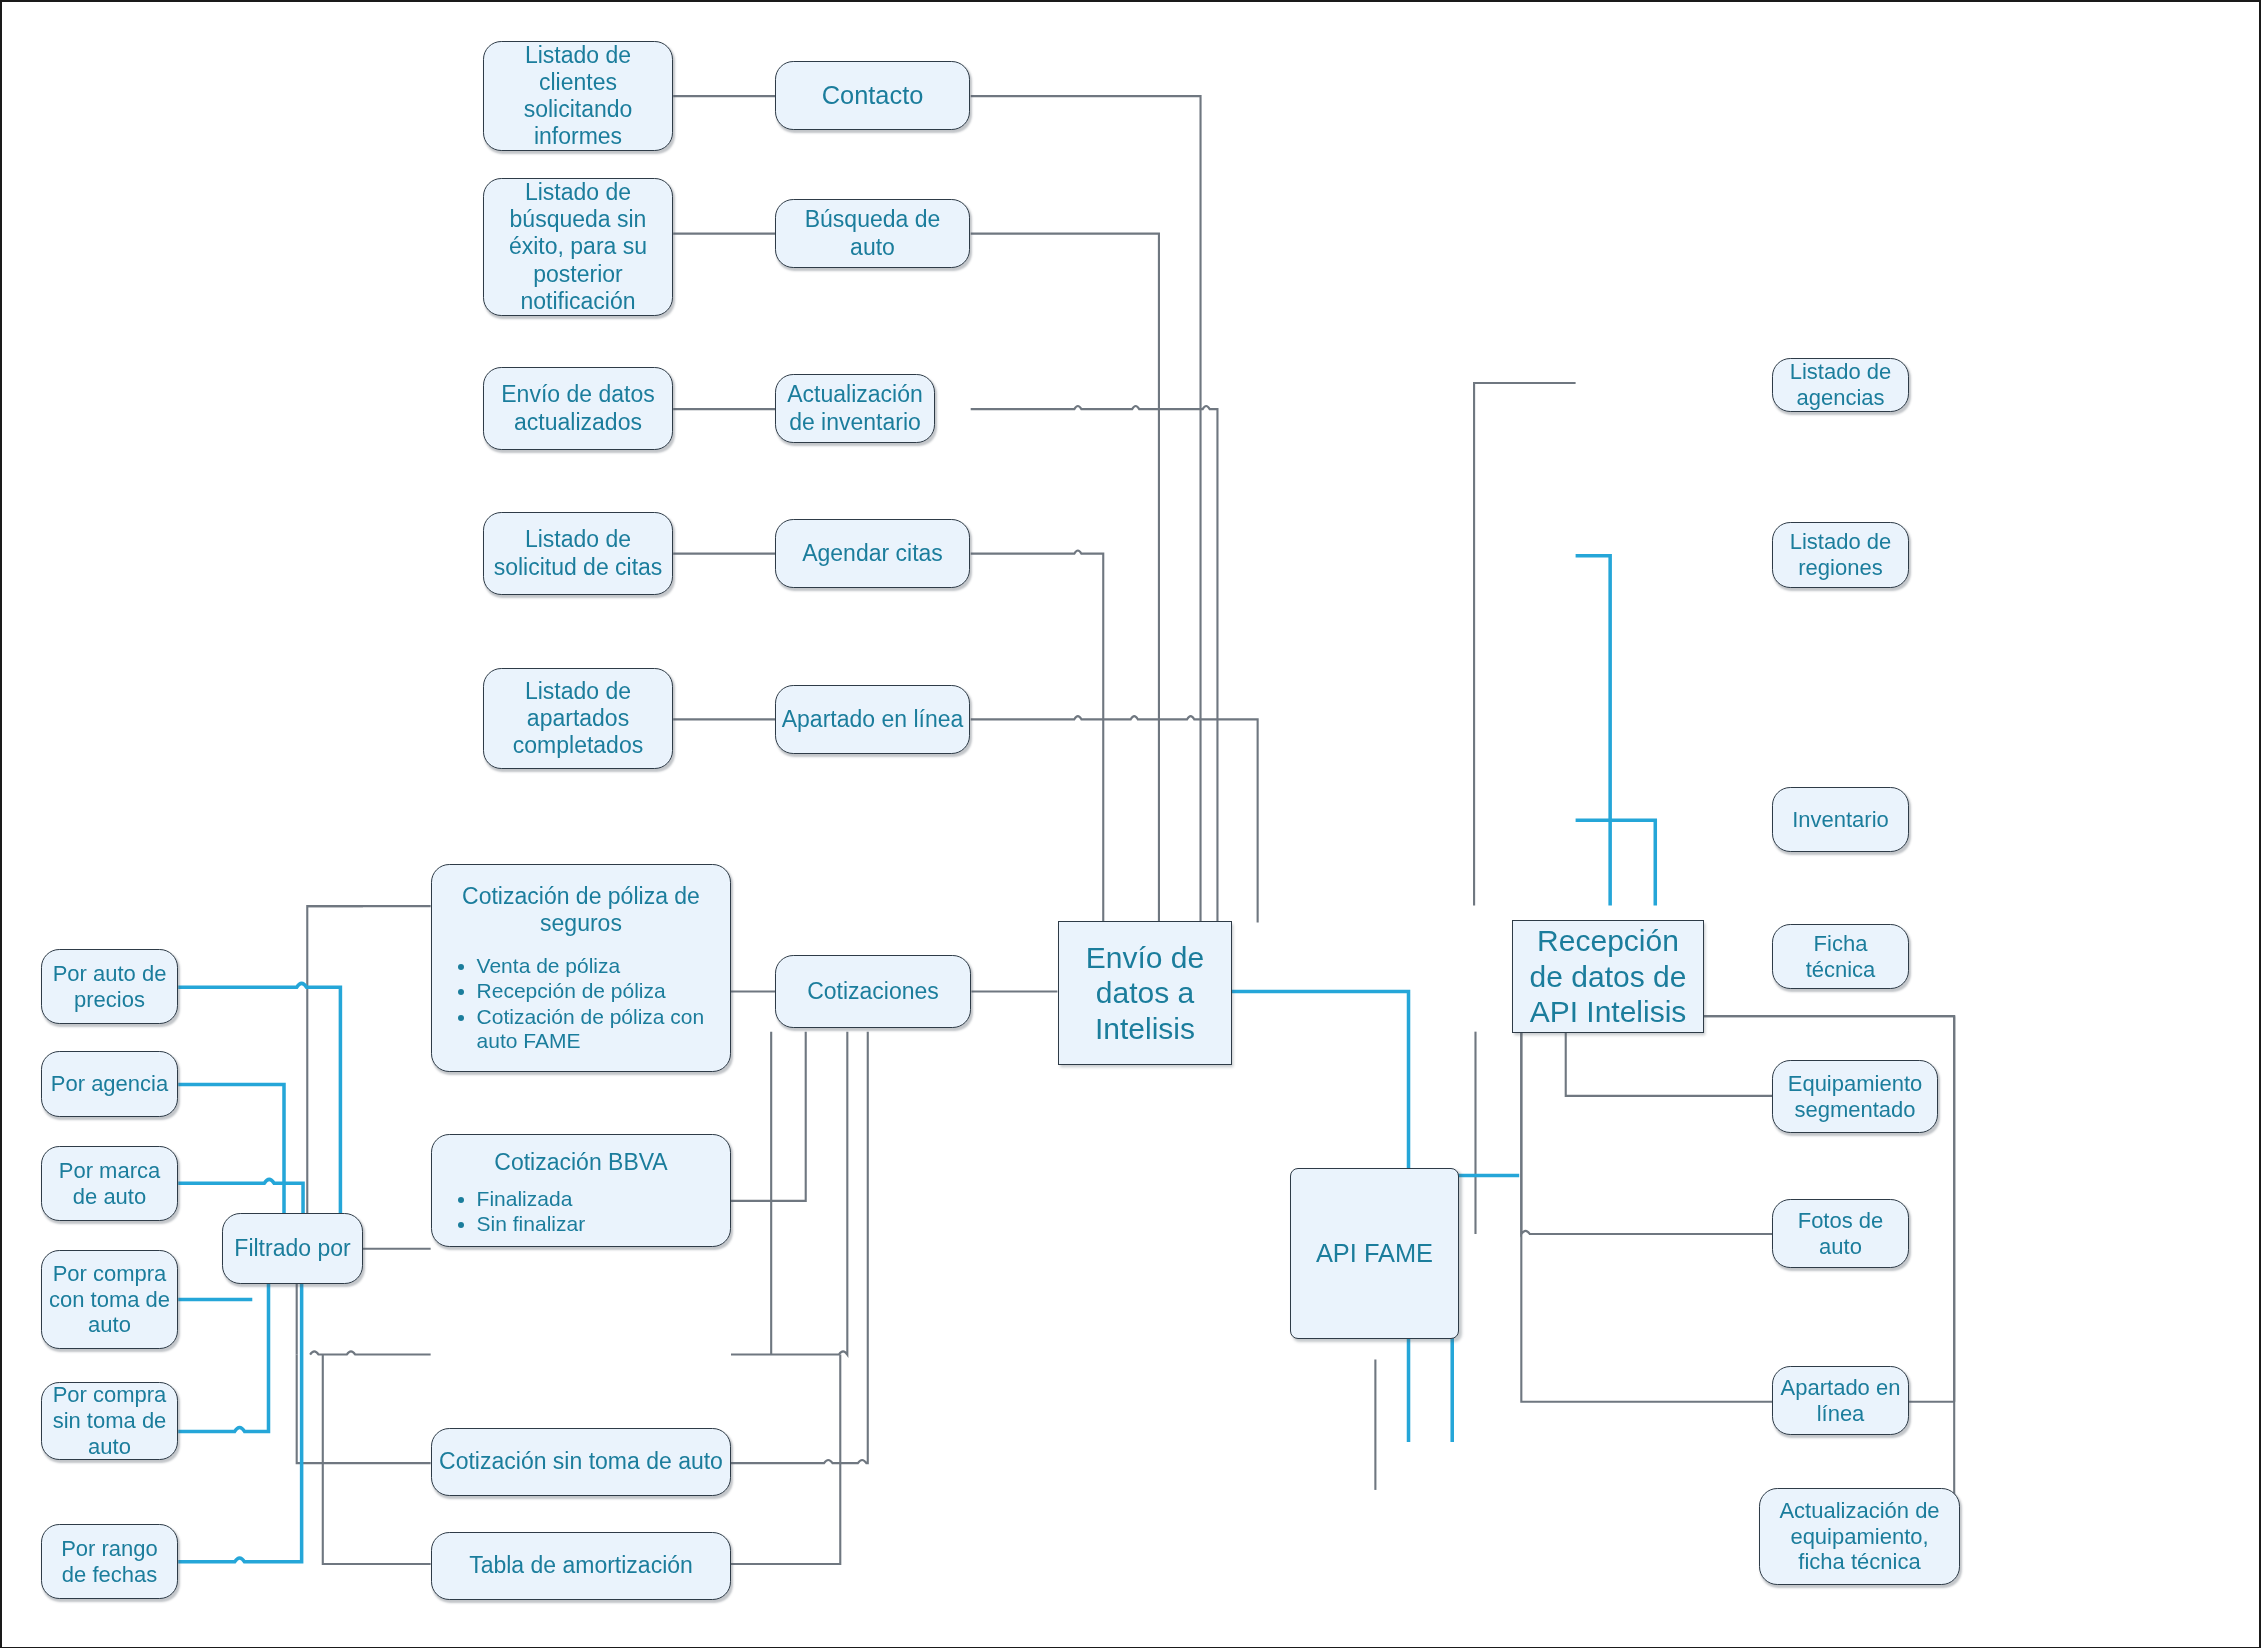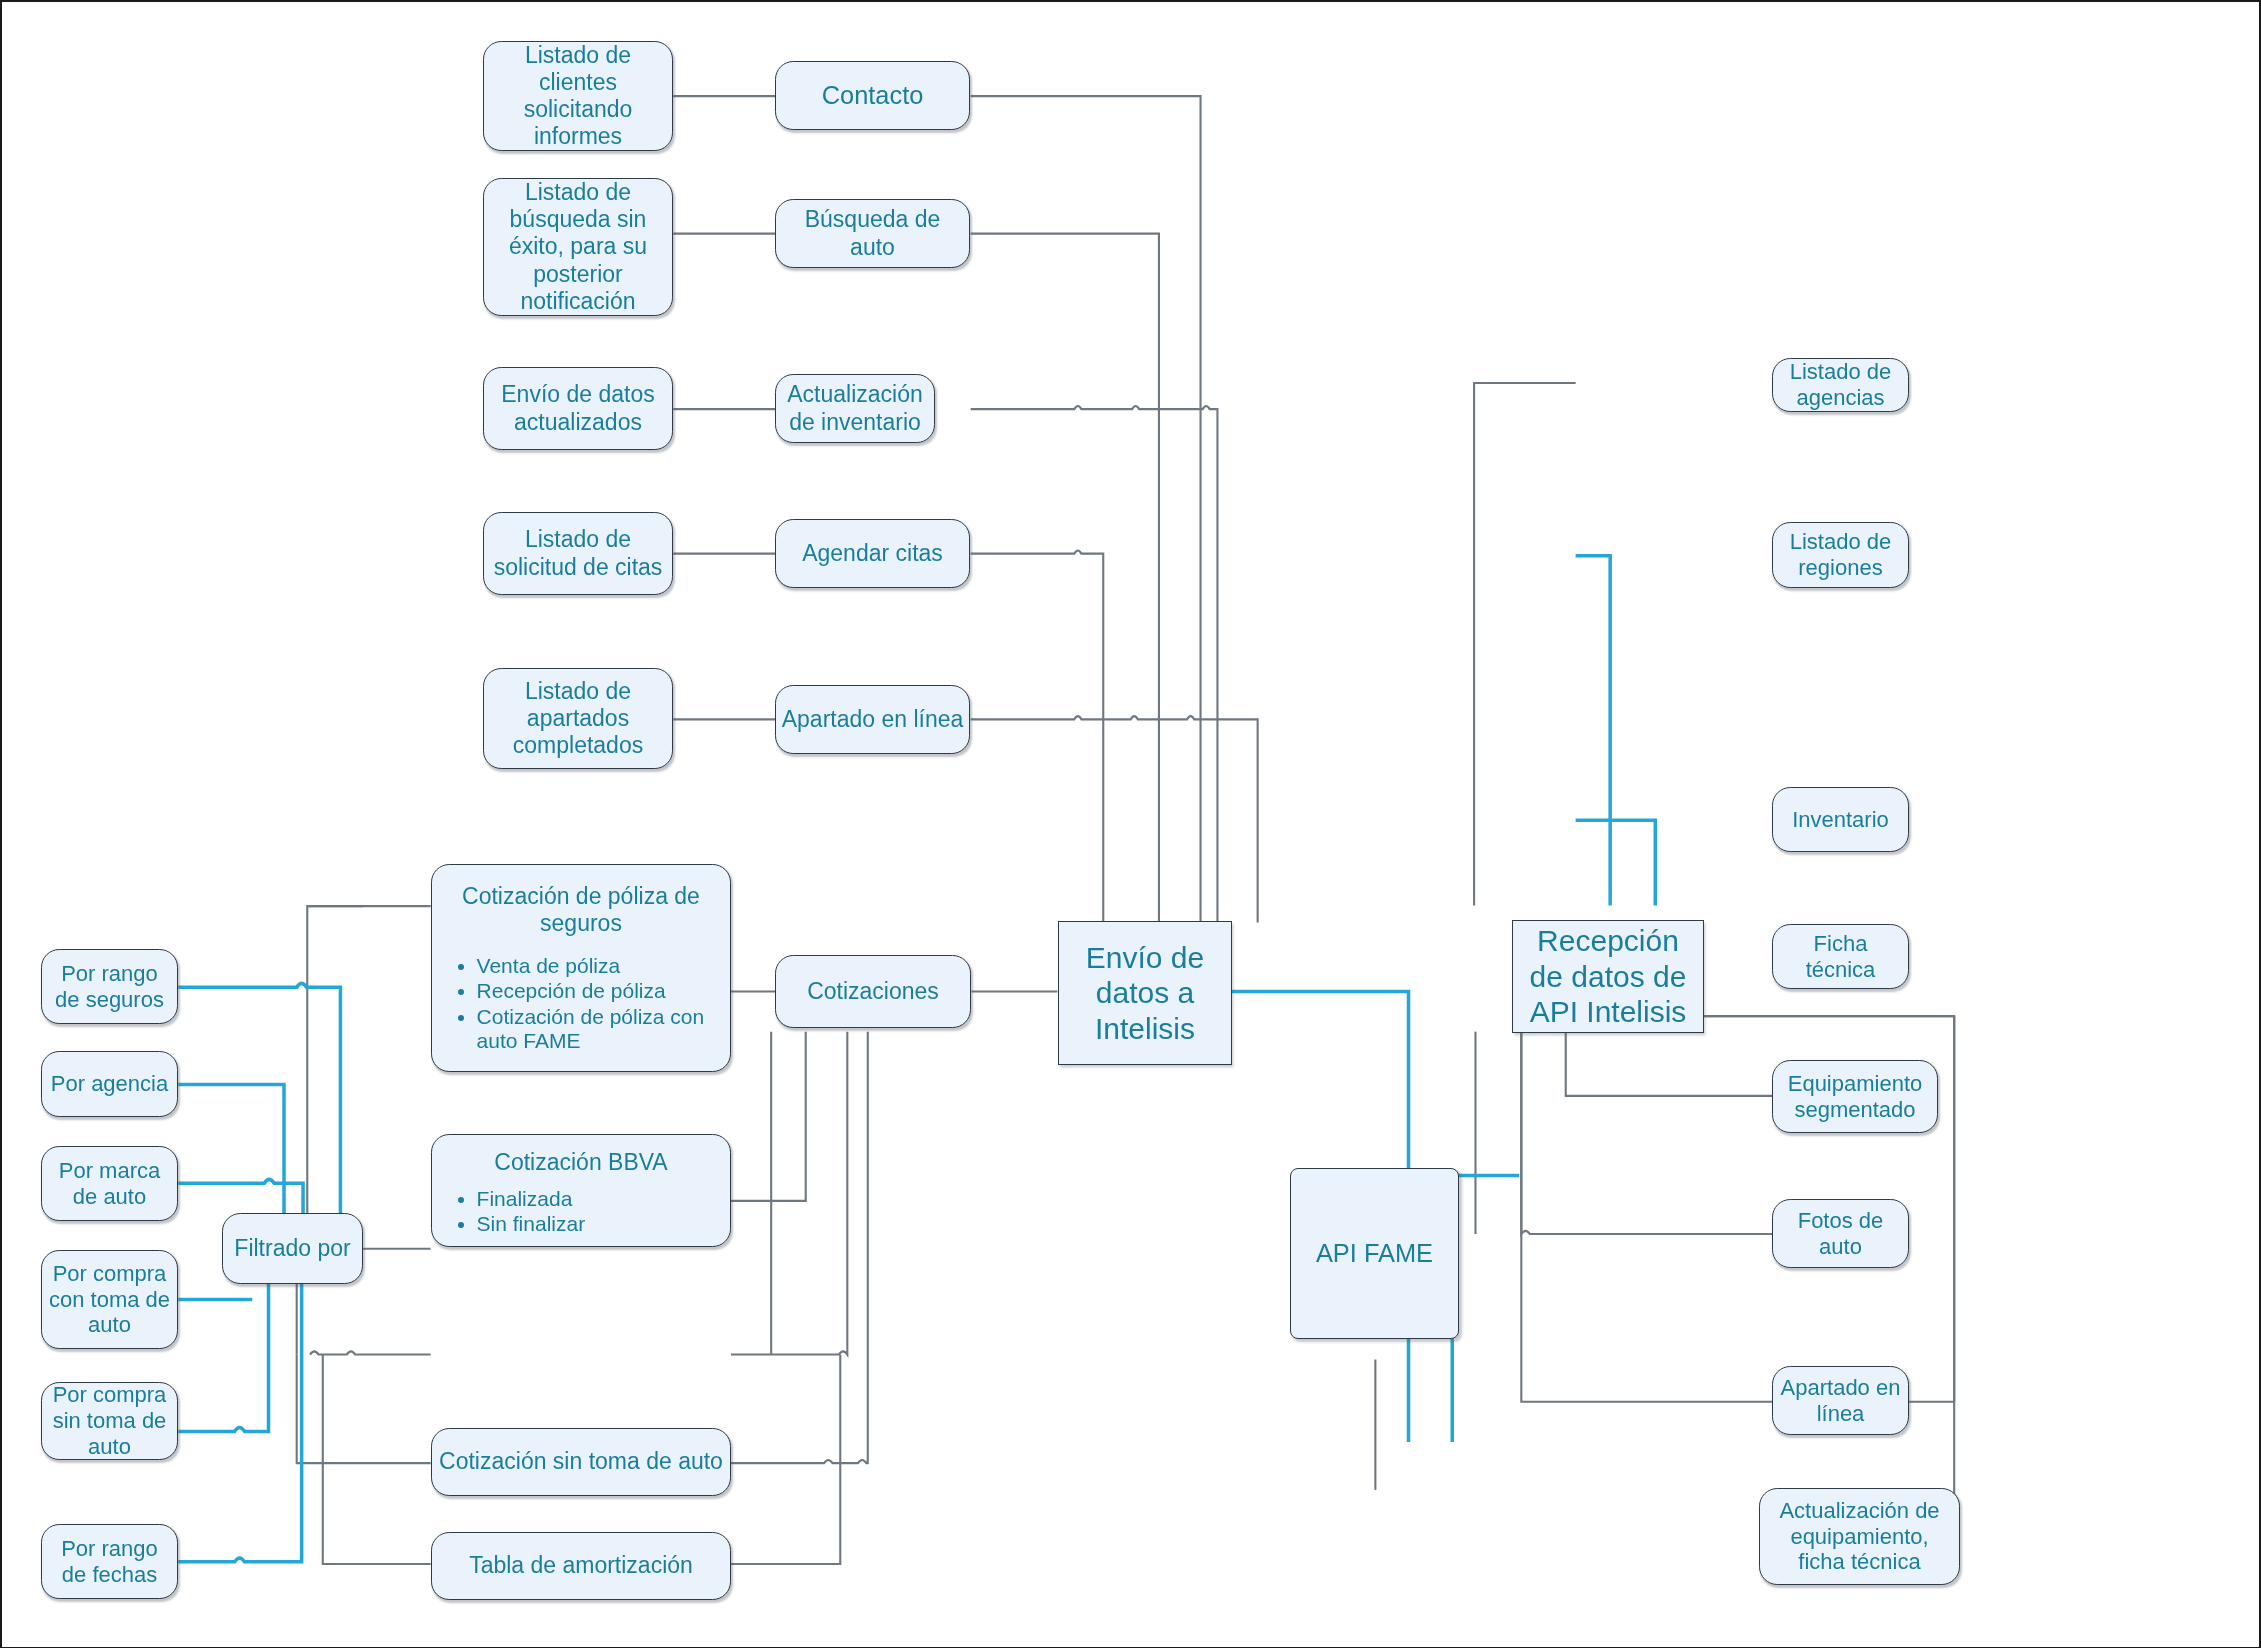--- a/index.html
+++ b/index.html
@@ -146,21 +146,21 @@
   </div>
 
   <div class="node fs33" style="left:481px;top:666px;width:190px;height:101px;">
     <span class="ttl">Listado de apartados completados</span>
   </div>
   <div class="node fs33" style="left:773px;top:683px;width:195px;height:69px;">
     <span class="ttl">Apartado en línea</span>
   </div>
 
   <div class="node fs31" style="left:39px;top:947px;width:137px;height:75px;">
-    <span class="ttl">Por rango de seguros</span>
+    <span class="ttl">Por auto de precios</span>
   </div>
   <div class="node fs31" style="left:39px;top:1049px;width:137px;height:66px;">
     <span class="ttl">Por agencia</span>
   </div>
   <div class="node fs31" style="left:39px;top:1144px;width:137px;height:75px;">
     <span class="ttl">Por marca de auto</span>
   </div>
   <div class="node fs31" style="left:39px;top:1248px;width:137px;height:99px;">
     <span class="ttl">Por compra con toma de auto</span>
   </div>

